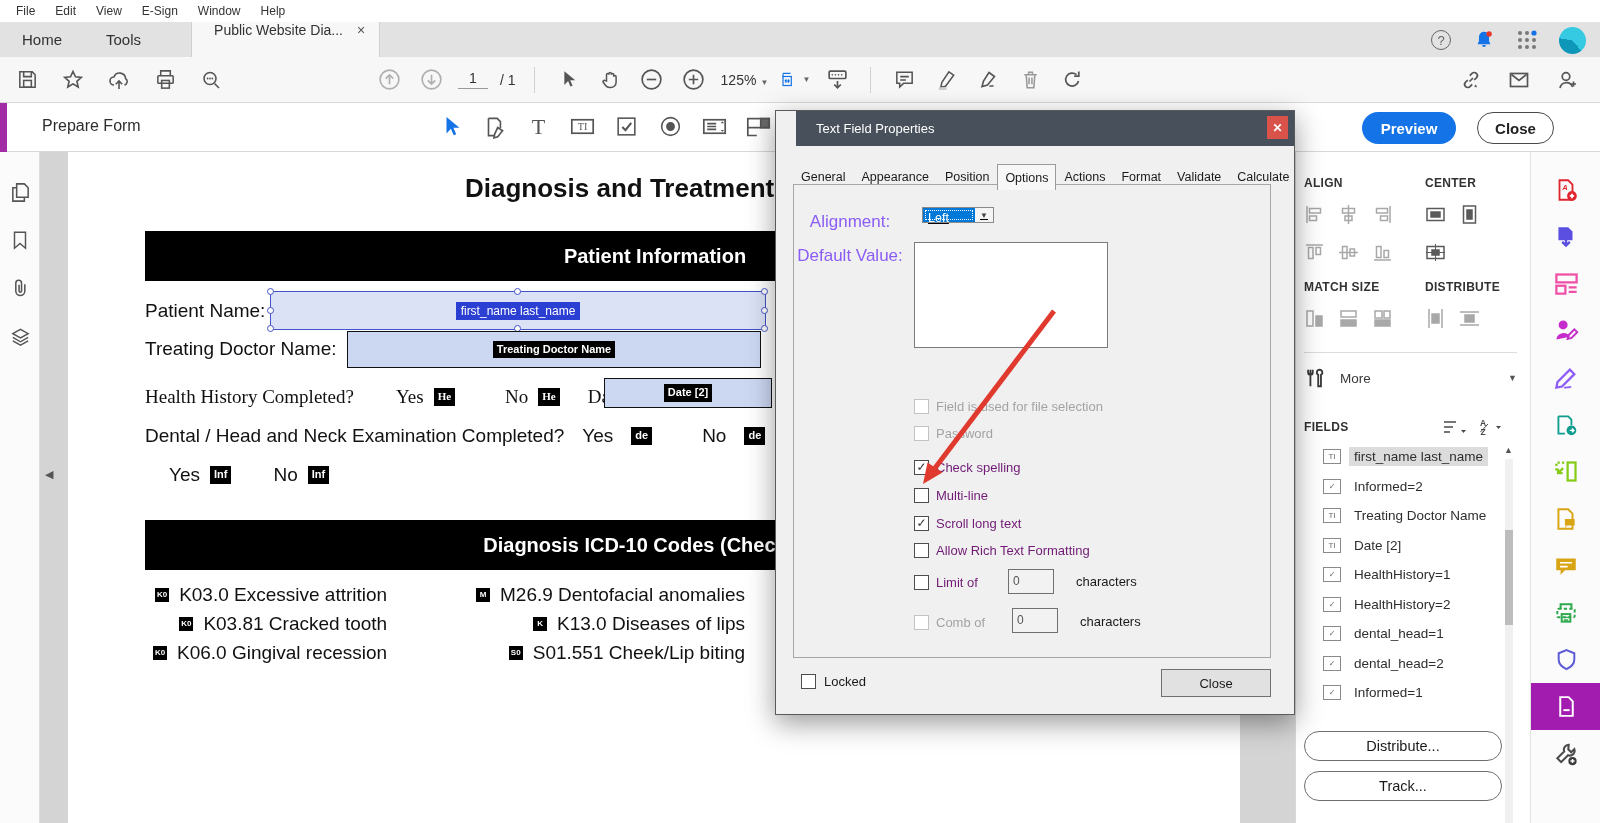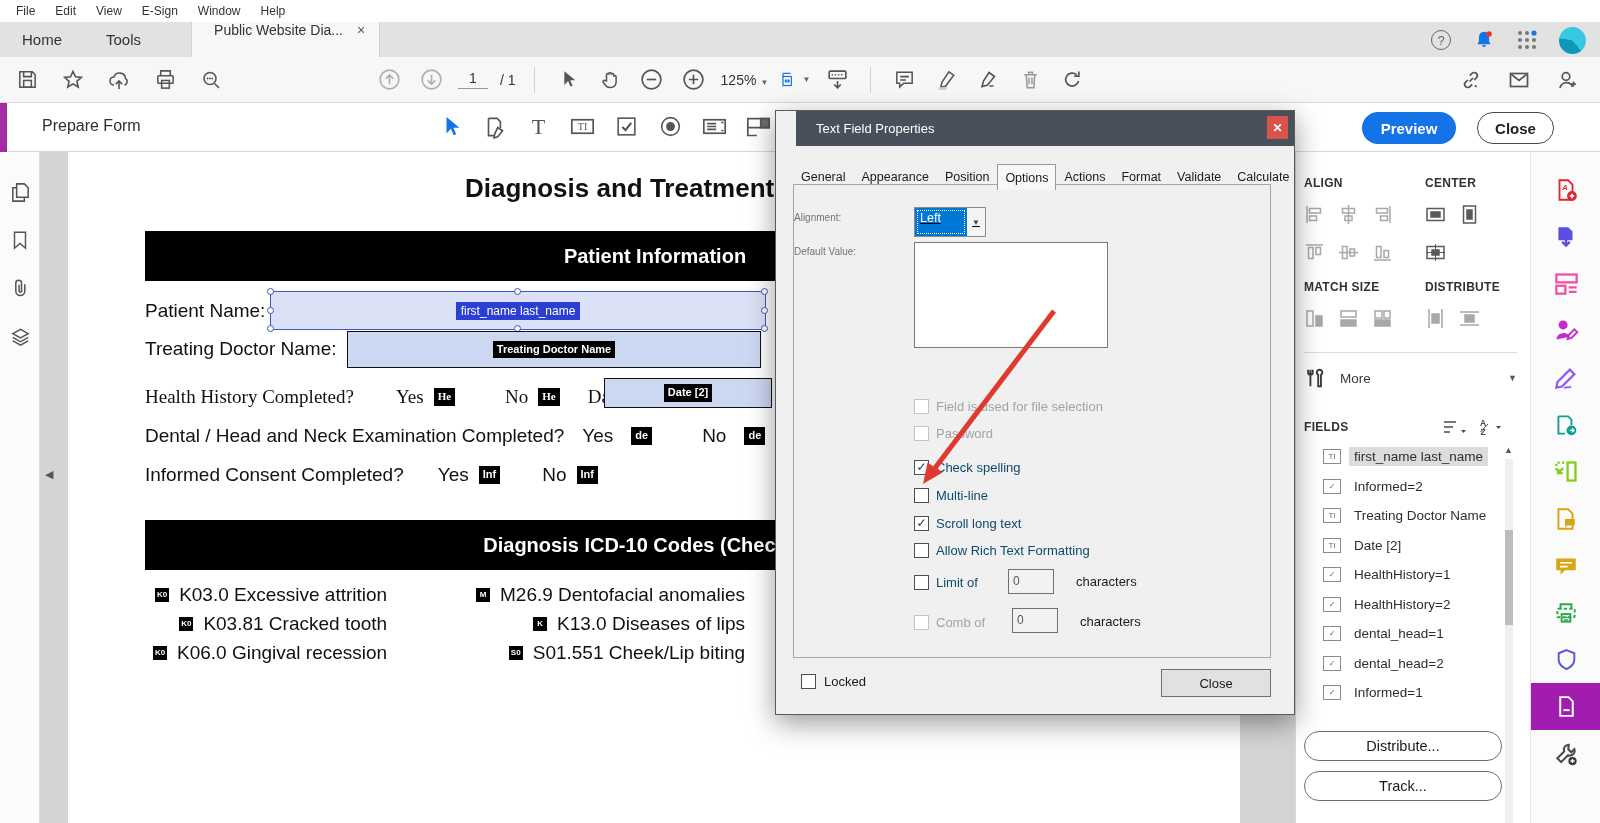--- a/index.html
+++ b/index.html
@@ -55,28 +55,28 @@
   .icd-badge { background:#000; color:#fff; font-size:8px; font-weight:bold; width:14px; height:14px; display:flex; align-items:center; justify-content:center; }
 
   
   .dialog { position:absolute; left:775px; top:110px; width:520px; height:605px; background:#f0f0f0; border:1px solid #5a5a5a; box-shadow:0 8px 26px rgba(0,0,0,.4); z-index:60; }
   .dlg-title { position:absolute; top:0; left:0; right:0; height:35px; display:flex; align-items:center; padding-left:20px; color:#fff; font-size:13px;margin-left:20px; }
   .dlg-x { position:absolute; right:6px; top:5px; width:21px; height:23px; background:#d9534a; color:#fff; font-size:12px; font-weight:bold; display:flex; align-items:center; justify-content:center; }
   .dlg-tabs { position:absolute; left:17px; top:52px; display:flex; align-items:flex-end; z-index:3; }
   .dtab { font-size:12.5px; color:#1a1a1a; padding:4px 7px 5px; border:1px solid transparent; border-bottom:none; }
   .dtab.active { background:#f7f7f7; border-color:#9a9a9a; padding-top:6px; position:relative; top:1px; }
   .dlg-panel { position:absolute; left:17px; top:73px; width:478px; height:474px; border:1px solid #a6a6a6; background:#f0f0f0; }
-  .dlg-lbl { position:absolute; font-size:10px; color:#737373; text-align:left; width:112px; left:18px; white-space:nowrap; }
-  .alignment-select { position:absolute; left:138px; top:96px; width:72px; height:30px; border:1px solid #8a8a8a; background:#f4f4f4; display:flex;text-decoration:underline; }
+  .dlg-lbl { position:absolute; font-size:17px; color:#8b5cf6; text-align:center; width:112px; left:18px; white-space:nowrap; }
+  .alignment-select { position:absolute; left:146px; top:96px; width:72px; height:16px; border:1px solid #8a8a8a; background:#f4f4f4; display:flex;text-decoration:underline; }
   .alignment-select .sel { flex:1; color:#fff; font-size:12.5px; padding:3px 0 0 5px; outline:1px dotted #fff; outline-offset:-3px; }
   .alignment-select .chv { width:18px; display:flex; align-items:center; justify-content:center; font-size:8px; color:#444; }
   .defval-box { position:absolute; left:138px; top:131px; width:194px; height:106px; background:#fff; border:1px solid #7a7a7a; }
   .chkrow { position:absolute; left:138px; display:flex; align-items:center; gap:7px; height:16px; }
   .chk { width:15px; height:15px; background:#fff; border:1px solid #4d4d4d; font-size:12px; color:#333; display:flex; align-items:center; justify-content:center; line-height:1; }
-  .chkrow .chklbl { font-size:13px; color:#0c4a6e; white-space:nowrap; }
+  .chkrow .chklbl { font-size:13px; color:#701a75; white-space:nowrap; }
   .chkrow.disabled .chk { border-color:#c3c3c3; }
   .chkrow.disabled .chklbl { color:#a3a3a3; }
   .num-input { position:absolute; width:46px; height:25px; border:1px solid #707070; background:#f2f2f2; font-size:12px; color:#555; padding:4px 0 0 4px; }
   .chars-lbl { position:absolute; font-size:13px; color:#1a1a1a; }
   .locked-row { position:absolute; left:25px; top:563px; display:flex; gap:8px; align-items:center; }
   .locked-row .chklbl { font-size:13px; color:#1a1a1a; }
   .dlg-close { position:absolute; left:385px; top:558px; width:110px; height:28px; background:#e1e1e1; border:1px solid #707070; font-size:13px; color:#1a1a1a; display:flex; align-items:center; justify-content:center; }
   .arrow-svg { position:absolute; inset:0; pointer-events:none; z-index:5; }
 
   
@@ -436,21 +436,20 @@
     <span>Yes</span>
     <span class="fbadge">de</span>
     <span style="width:14px"></span>
     <span>No</span>
     <span class="fbadge">de</span>
     <span style="width:14px"></span>
     <span>Date:</span>
   </div>
 
   <div class="docrow" style="left:77px; top:312px; gap:10px;">
-    <span>Informed Consent Completed?</span>
     <span style="width:14px"></span>
     <span>Yes</span>
     <span class="fbadge">Inf</span>
     <span style="width:22px"></span>
     <span>No</span>
     <span class="fbadge">Inf</span>
   </div>
 
   <div class="banner" style="top:368px;">Diagnosis ICD-10 Codes (Check all t</div>
 

